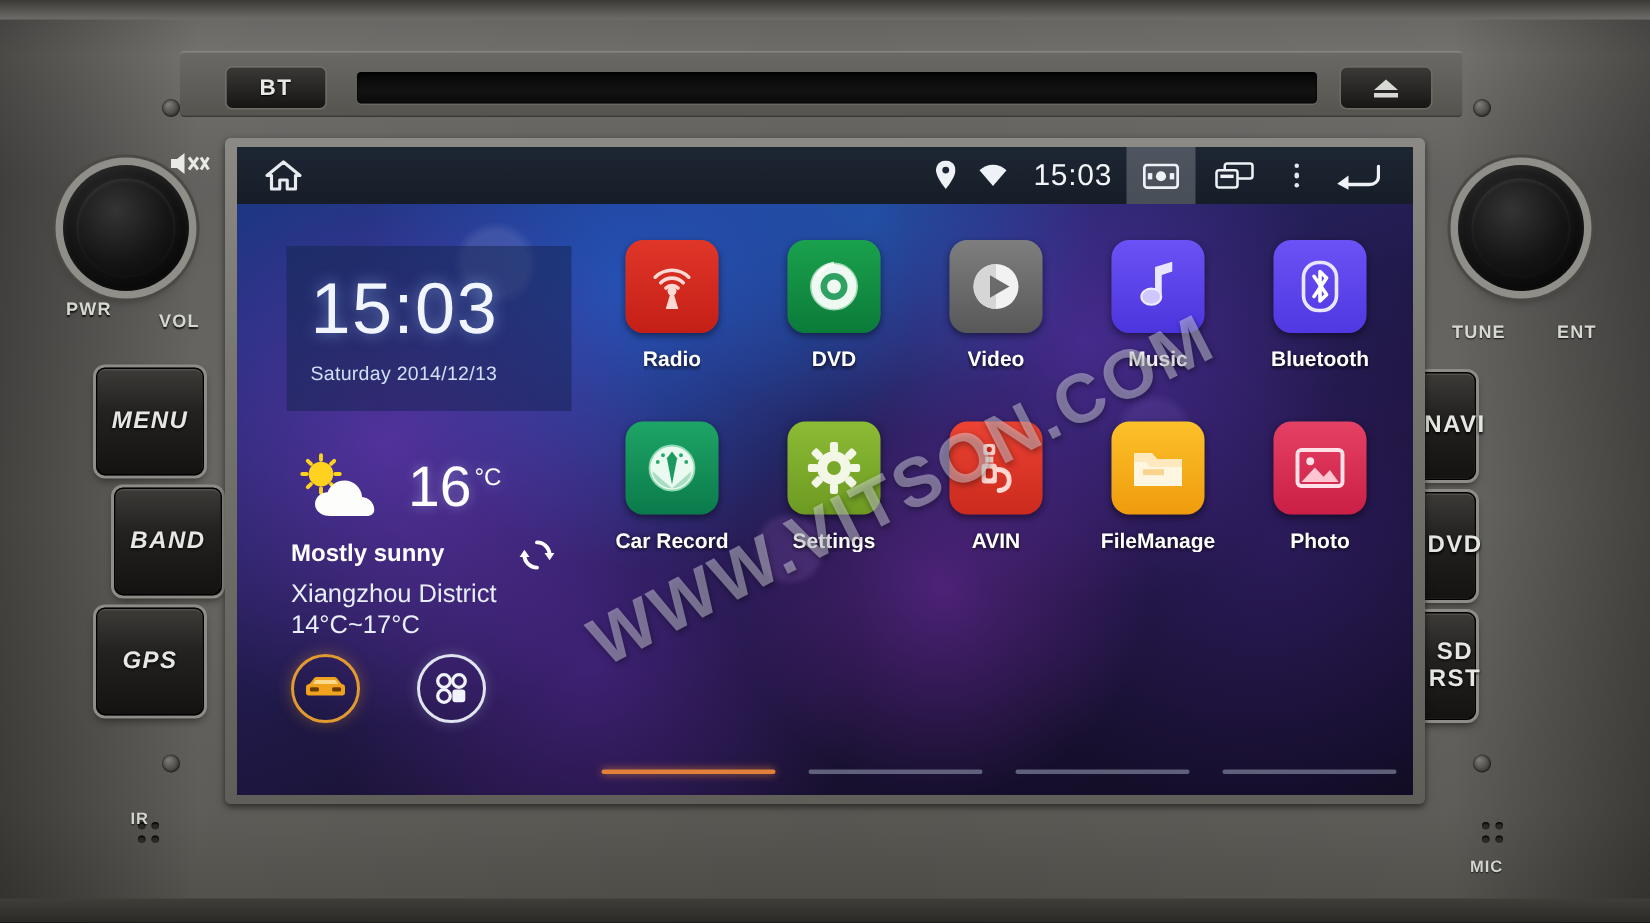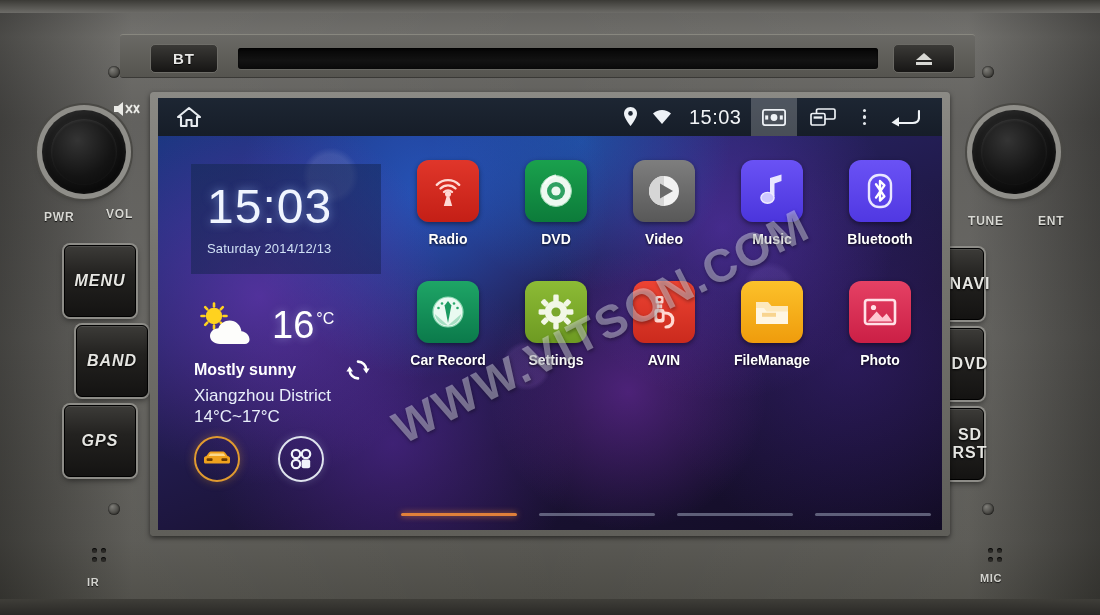--- a/index.html
+++ b/index.html
@@ -250,21 +250,21 @@
   <div class="screw" style="left:108px; top:503px;"></div>
   <div class="screw" style="left:982px; top:503px;"></div>
 
   <svg class="mute-icon" width="30" height="18" viewBox="0 0 30 18">
     <polygon points="2,6 6,6 11,2 11,16 6,12 2,12" fill="#e9e9e5"></polygon>
     <path d="M14 5 L20 13 M20 5 L14 13" stroke="#e9e9e5" stroke-width="2" fill="none"></path>
     <path d="M22 5 L27 13 M27 5 L22 13" stroke="#e9e9e5" stroke-width="2" fill="none"></path>
   </svg>
 
   <div class="knob knob-left"></div>
-  <div class="klabel" style="left:44px; top:210px;">PWR</div>
+  <div class="klabel" style="left:44px; top:199px;">PWR</div>
   <div class="klabel" style="left:106px; top:207px;">VOL</div>
 
   <div class="pbtn l" style="top:245px;">MENU</div>
   <div class="pbtn l" style="top:325px;margin-left:12px;">BAND</div>
   <div class="pbtn l" style="top:405px;text-align:center;">GPS</div>
 
   <div class="knob knob-right"></div>
   <div class="klabel" style="left:968px; top:214px;">TUNE</div>
   <div class="klabel" style="left:1038px; top:214px;">ENT</div>
 
@@ -274,21 +274,21 @@
     <span>SD</span>
     <span>RST</span>
   </div>
 
   <div class="vent" style="left:92px; top:548px;">
     <i></i>
       <i></i>
       <i></i>
       <i></i>
   </div>
-  <div class="vent-label" style="left:87px; top:576px;text-align:center;">IR</div>
+  <div class="vent-label" style="left:87px; top:540px;text-align:center;">IR</div>
 
   <div class="vent" style="left:988px; top:548px;">
     <i></i>
       <i></i>
       <i></i>
       <i></i>
   </div>
   <div class="vent-label" style="left:980px; top:572px;">MIC</div>
 
   <div class="screen-frame">

